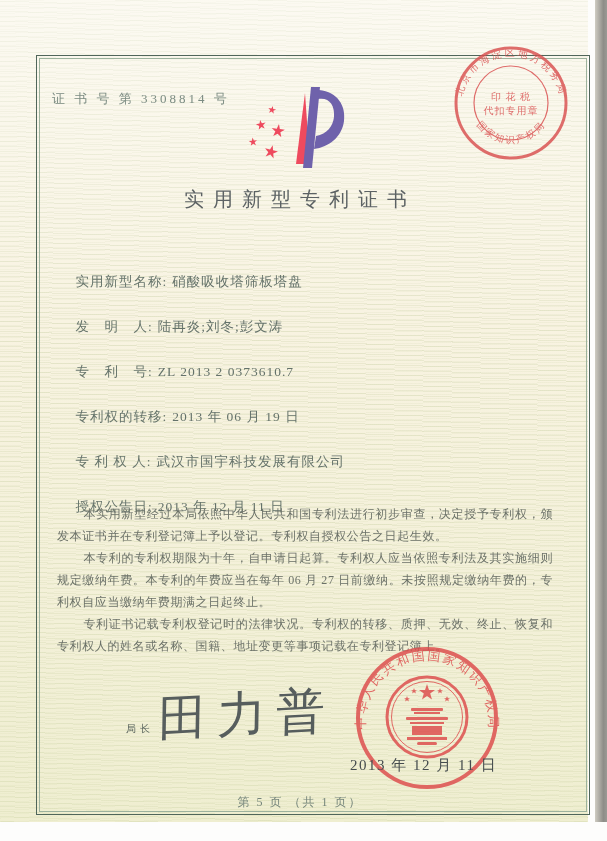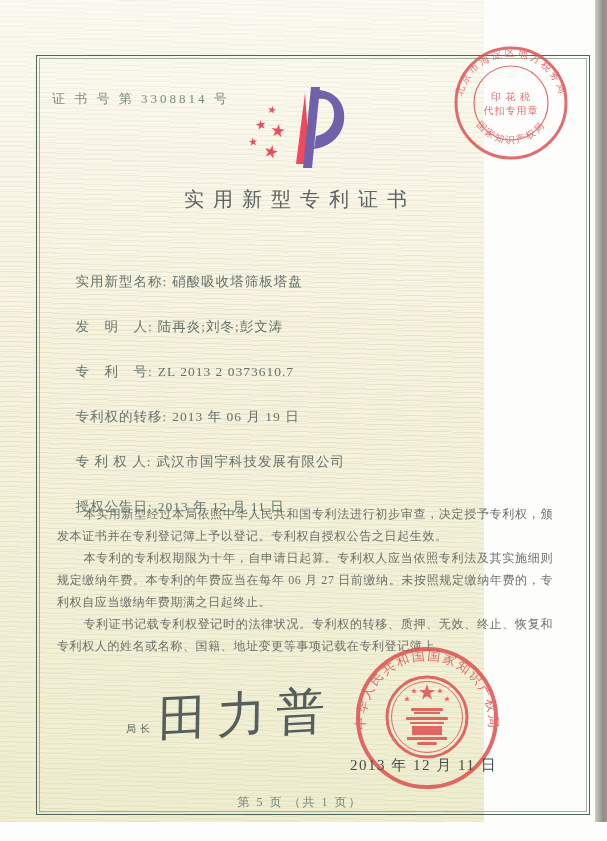--- a/index.html
+++ b/index.html
@@ -2,21 +2,21 @@
 <html><head>
 <meta charset="utf-8">
 <style>
   html,body{margin:0;padding:0;}
   body{
     width:607px;height:841px;position:relative;overflow:hidden;
     background:#fdfdfc;
     font-family:"Liberation Serif","DejaVu Serif",serif;
   }
   .paper{
-    position:absolute;left:0;top:0;width:484px;height:822px;
+    position:absolute;left:0;top:0;width:588px;height:822px;
     background:
       linear-gradient(180deg, rgba(255,255,255,0.55) 0%, rgba(255,255,255,0) 40%, rgba(222,228,178,0.22) 80%, rgba(218,226,170,0.30) 100%),
       repeating-linear-gradient(2deg, rgba(176,190,134,0.20) 0px, rgba(176,190,134,0.20) 1px, transparent 1px, transparent 5px),
       repeating-linear-gradient(-2deg, rgba(176,190,134,0.10) 0px, rgba(176,190,134,0.10) 1px, transparent 1px, transparent 4px),
       #f8f3e1;
   }
   .scan-edge-right{
     position:absolute;right:0;top:0;width:12px;height:824px;
     background:linear-gradient(to right,#cfccc2,#8e8d88 70%,#9b9a95);
   }

